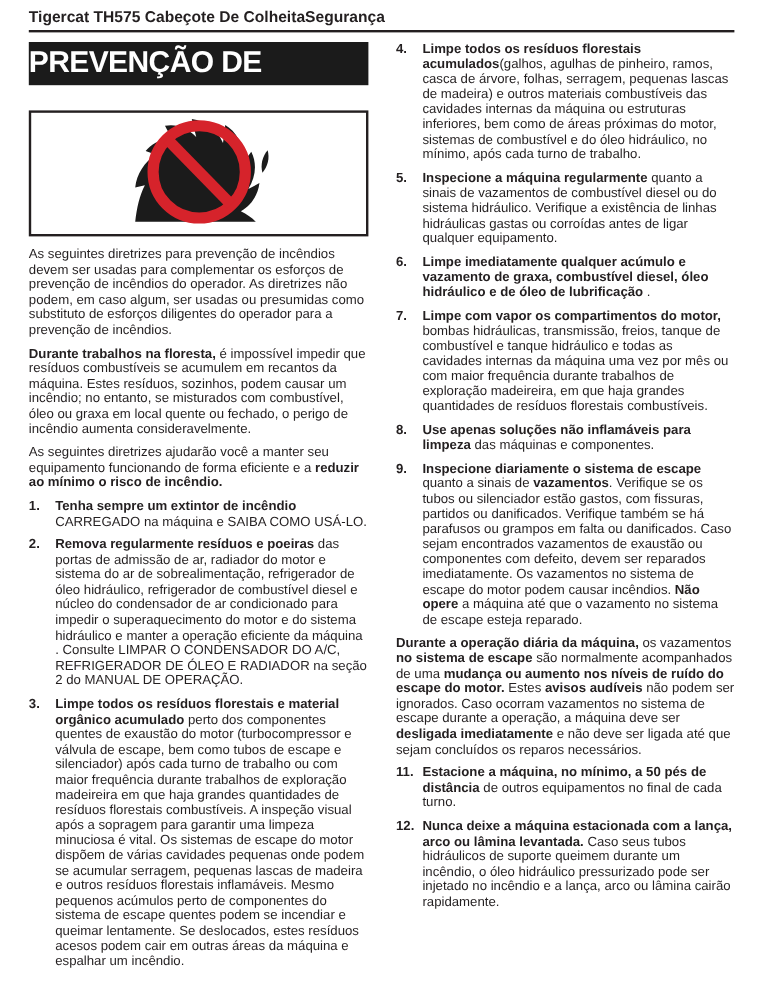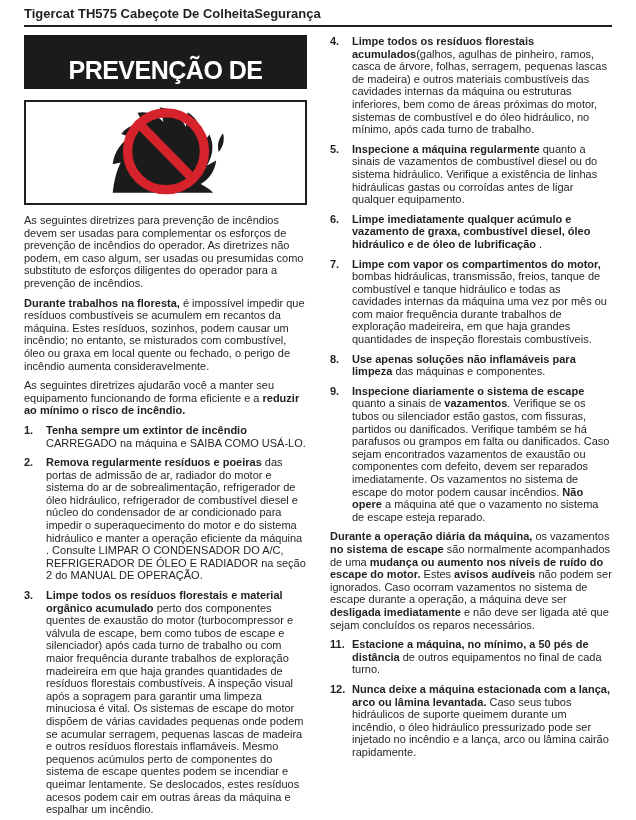--- a/index.html
+++ b/index.html
@@ -11,23 +11,23 @@
   }
   .page{padding:6px 24px 0 24px;}
   .header{
     display:flex;align-items:flex-end;
     font-size:13px;font-weight:bold;padding-bottom:4px;
     border-bottom:2px solid #231f20;
   }
   .columns{display:flex;gap:23px;margin-top:8px;}
   .col{width:283px;flex:0 0 283px;}
   .banner{
-    background:#1b1b1b;color:#ffffff;text-align:center;
+    background:#1b1b1b;color:#ffffff;
     font-weight:bold;font-size:25px;line-height:26px;letter-spacing:-0.5px;
-    padding:22px 0 6px 0;margin-bottom:11px;
+    padding:4px 0 6px 0;margin-bottom:21px;
   }
   .icon-box{
     border:2px solid #231f20;height:101px;
     display:flex;align-items:center;justify-content:center;
     margin-bottom:9px;
   }
   .para{margin:0 0 7px 0;font-size:11px;line-height:12.6px;}
   .item{display:flex;margin-bottom:7px;font-size:11px;line-height:12.6px;}
   .num{flex:0 0 22px;font-weight:bold;}
   .item-text{flex:1;}
@@ -107,21 +107,21 @@
           <div class="item">
             <span class="num">5.</span>
             <div class="item-text"><b>Inspecione a máquina regularmente</b><span> quanto a sinais de vazamentos de combustível diesel ou do sistema hidráulico. Verifique a existência de linhas hidráulicas gastas ou corroídas antes de ligar qualquer equipamento.</span></div>
           </div>
           <div class="item">
             <span class="num">6.</span>
             <div class="item-text"><b>Limpe imediatamente qualquer acúmulo e vazamento de graxa, combustível diesel, óleo hidráulico e de óleo de lubrificação</b><span> .</span></div>
           </div>
           <div class="item">
             <span class="num">7.</span>
-            <div class="item-text"><b>Limpe com vapor os compartimentos do motor,</b><span> bombas hidráulicas, transmissão, freios, tanque de combustível e tanque hidráulico e todas as cavidades internas da máquina uma vez por mês ou com maior frequência durante trabalhos de exploração madeireira, em que haja grandes quantidades de inspeção florestais combustíveis.</span></div>
+            <div class="item-text"><b>Limpe com vapor os compartimentos do motor,</b><span> bombas hidráulicas, transmissão, freios, tanque de combustível e tanque hidráulico e todas as cavidades internas da máquina uma vez por mês ou com maior frequência durante trabalhos de exploração madeireira, em que haja grandes quantidades de resíduos florestais combustíveis.</span></div>
           </div>
           <div class="item">
             <span class="num">8.</span>
             <div class="item-text"><b>Use apenas soluções não inflamáveis para limpeza</b><span> das máquinas e componentes.</span></div>
           </div>
           <div class="item">
             <span class="num">9.</span>
             <div class="item-text"><b>Inspecione diariamente o sistema de escape</b><span> quanto a sinais de </span><b>vazamentos</b><span>. Verifique se os tubos ou silenciador estão gastos, com fissuras, partidos ou danificados. Verifique também se há parafusos ou grampos em falta ou danificados. Caso sejam encontrados vazamentos de exaustão ou componentes com defeito, devem ser reparados imediatamente. Os vazamentos no sistema de escape do motor podem causar incêndios. </span><b>Não opere</b><span> a máquina até que o vazamento no sistema de escape esteja reparado.</span></div>
           </div>
           <div class="item">

